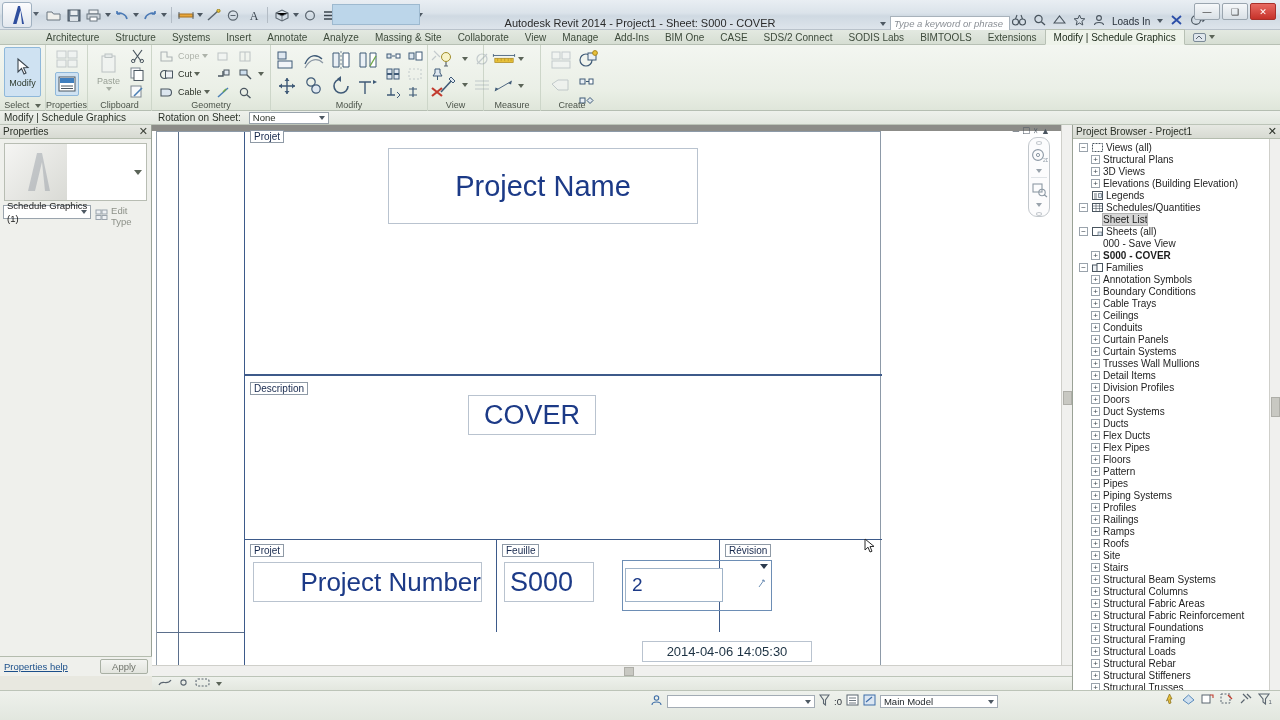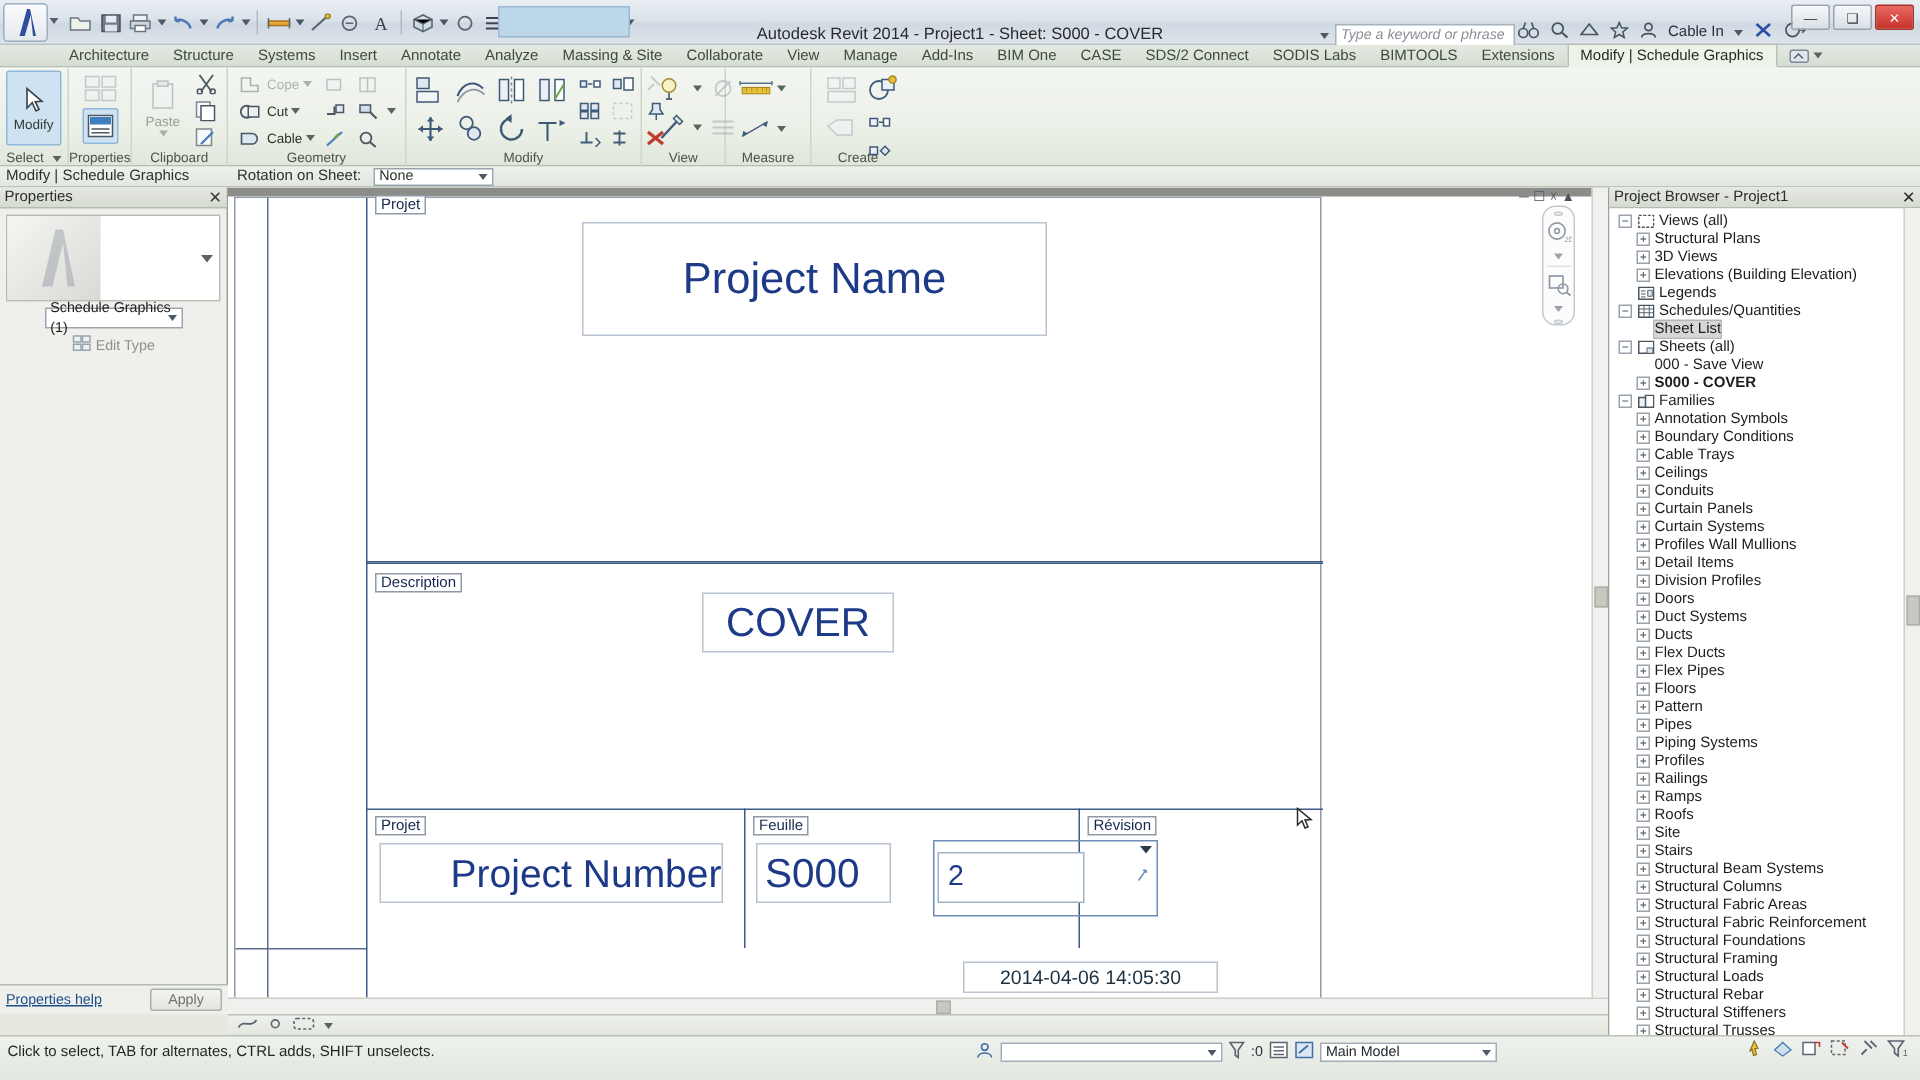--- a/index.html
+++ b/index.html
@@ -135,21 +135,21 @@
   .props-head .x { margin-left:auto; font-size:11px; color:#3a3f36; }
   .props-preview {
     margin:4px 4px 0 4px; height:58px; background:#fff; border:1px solid #b8bdb3; position:relative;
     display:flex; align-items:center;
   }
   .props-thumb {
     width:62px; height:56px; background:linear-gradient(135deg,#f5f5f3,#d9dad5);
     display:flex;align-items:center;justify-content:center;
   }
   .props-preview .car { position:absolute; right:4px; top:26px; width:0;height:0;border-left:4px solid transparent;border-right:4px solid transparent;border-top:5px solid #5b6458; }
-  .props-typerow { margin:4px 3px 0 3px; display:flex; align-items:center; gap:4px;flex-direction:column; }
+  .props-typerow { margin:4px 3px 0 3px; display:flex; align-items:flex-start; gap:4px; }
   .type-select {
     width:92px; height:14px; background:#fff; border:1px solid #9aa4ad; font-size:9.5px;
     padding-left:3px; line-height:13px; position:relative; display:flex; align-items:center;
   }
   .type-select .car { position:absolute; right:3px; width:0;height:0;border-left:3px solid transparent;border-right:3px solid transparent;border-top:4px solid #4d5862; }
   .edittype { display:flex;align-items:center;gap:3px;font-size:9.5px;color:#8d9189; }
   .props-foot {
     position:absolute; left:0; bottom:0; width:152px; height:20px;
     border-top:1px solid #b4bcae; display:flex; align-items:center; padding:0 4px;
     background:#eff0ec;
@@ -409,21 +409,21 @@
         <svg width="13" height="12" viewBox="0 0 13 12">
             <path d="M6.5 1 L8 4.5 L11.8 4.8 L8.9 7.3 L9.8 11 L6.5 9 L3.2 11 L4.1 7.3 L1.2 4.8 L5 4.5 Z" fill="none" stroke="#48535d" stroke-width="1"></path>
           </svg>
       </span>
       <span>
         <svg width="12" height="12" viewBox="0 0 12 12">
             <circle cx="6" cy="4" r="2.4" fill="none" stroke="#48535d" stroke-width="1.1"></circle>
             <path d="M1.5 11 C1.5 7.6 10.5 7.6 10.5 11" fill="none" stroke="#48535d" stroke-width="1.1"></path>
           </svg>
       </span>
-      <span class="signin">Cable In</span>
+      <span class="signin">Loads In</span>
       <span class="tb-right-sep"></span>
       <span>
         <svg width="13" height="12" viewBox="0 0 13 12">
             <path d="M2 2 L11 10 M11 2 L2 10" stroke="#2b4ea8" stroke-width="1.8"></path>
           </svg>
       </span>
       <span>
         <svg width="15" height="12" viewBox="0 0 15 12">
             <circle cx="6" cy="6" r="4.4" fill="none" stroke="#48535d" stroke-width="1.1"></circle>
             <path d="M10 6 h4 M12.5 4.2 L14.2 6 L12.5 7.8" fill="none" stroke="#48535d" stroke-width="1.1"></path>
@@ -1119,21 +1119,21 @@
           <div class="tnode" style="padding-left: 18px;">
             <span class="exp">+</span>
             <span class="tlabel">Curtain Panels</span>
           </div>
           <div class="tnode" style="padding-left: 18px;">
             <span class="exp">+</span>
             <span class="tlabel">Curtain Systems</span>
           </div>
           <div class="tnode" style="padding-left: 18px;">
             <span class="exp">+</span>
-            <span class="tlabel">Profiles Wall Mullions</span>
+            <span class="tlabel">Trusses Wall Mullions</span>
           </div>
           <div class="tnode" style="padding-left: 18px;">
             <span class="exp">+</span>
             <span class="tlabel">Detail Items</span>
           </div>
           <div class="tnode" style="padding-left: 18px;">
             <span class="exp">+</span>
             <span class="tlabel">Division Profiles</span>
           </div>
           <div class="tnode" style="padding-left: 18px;">
@@ -1238,21 +1238,20 @@
           </div>
         </div>
     </div>
     <div class="br-vscroll">
       <div class="br-vthumb"></div>
     </div>
 
   </div>
 
   <div class="statusbar">
-    <div class="status-text">Click to select, TAB for alternates, CTRL adds, SHIFT unselects.</div>
 
     <div class="status-right">
       <span>
         <svg width="13" height="12" viewBox="0 0 13 12">
             <circle cx="6.5" cy="4" r="2.2" fill="none" stroke="#3f6ea8" stroke-width="1.1"></circle>
             <path d="M2 11 C2 7 11 7 11 11" fill="none" stroke="#3f6ea8" stroke-width="1.1"></path>
           </svg>
       </span>
       <span class="sel-combo">
           <span class="car"></span>

